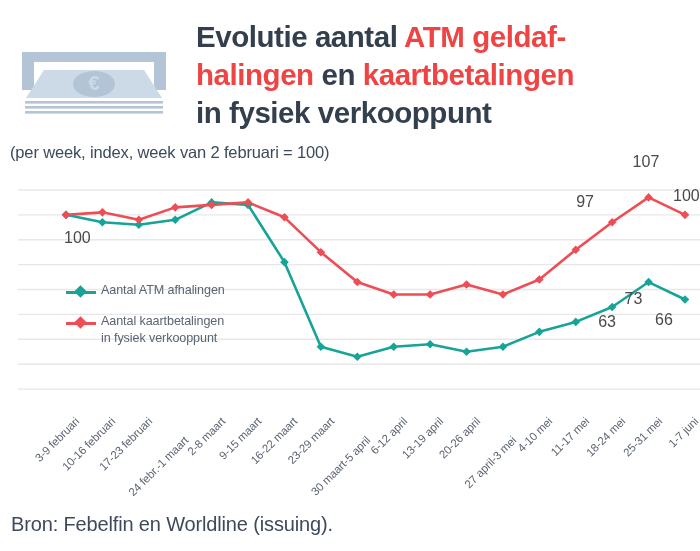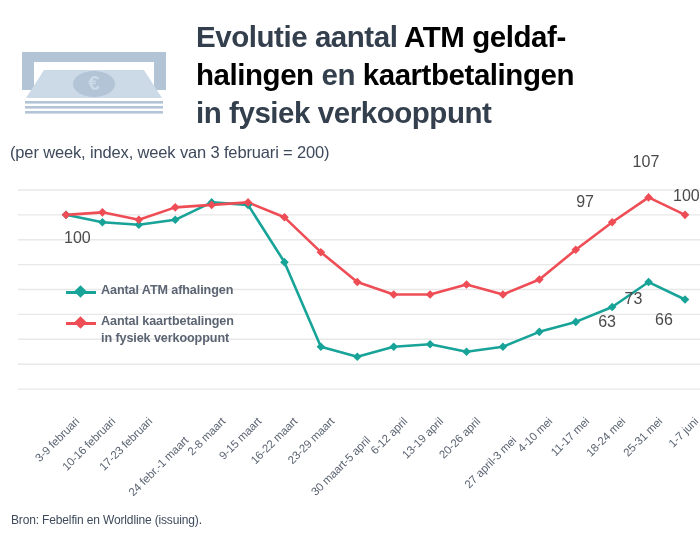--- a/index.html
+++ b/index.html
@@ -27,21 +27,21 @@
   #title {
     position: absolute;
     left: 196px; top: 18px;
     width: 496px;
     font-size: 29.5px;
     font-weight: bold;
     line-height: 1.285;
     letter-spacing: -0.45px;
     color: #343f4e;
   }
-  #title .accent { color: #000000; }
+  #title .accent { color: #ef4444; }
 
   #subtitle {
     position: absolute;
     left: 10px; top: 143px;
     font-size: 16.5px;
     color: #3e4a5c;
     letter-spacing: -0.15px;
   }
 
   
@@ -73,21 +73,20 @@
   
   #legend {
     position: absolute;
     left: 66px; top: 282px;
     width: 250px;
   }
   .leg-row {
     display: flex;
     align-items: flex-start;
     margin-bottom: 13px;
-    font-weight: bold;
   }
   .leg-swatch {
     width: 30px; height: 16px;
     position: relative;
     flex: 0 0 30px;
     margin-top: 2px;
   }
   .leg-swatch i {
     position: absolute;
     left: 0; top: 7px;
@@ -114,21 +113,21 @@
     position: absolute;
     font-size: 16px;
     color: #4a4a4a;
     white-space: nowrap;
   }
 
   
   #source {
     position: absolute;
     left: 11px; top: 513px;
-    font-size: 12px;
+    font-size: 20px;
     color: #3e4a5c;
     letter-spacing: -0.15px;
   }
 </style>
 </head>
 <body>
 
 <div id="header">
 
   <div id="logo">
@@ -147,21 +146,21 @@
     </svg>
   </div>
 
   <div id="title">
     <span>Evolutie aantal </span><span class="accent">ATM geldaf-</span><br>
     <span class="accent">halingen</span><span> en </span><span class="accent">kaartbetalingen</span><br>
     <span>in fysiek verkooppunt</span>
   </div>
 </div>
 
-<div id="subtitle">(per week, index, week van 3 februari = 200)</div>
+<div id="subtitle">(per week, index, week van 2 februari = 100)</div>
 
 <div id="plot-wrap">
   <svg id="plot-svg" width="700" height="245" viewBox="0 0 700 245">
     <g id="gridlines">
         <line x1="18" x2="700" y1="21.9375" y2="21.9375" stroke="#e8e8e8" stroke-width="1.4"></line>
         <line x1="18" x2="700" y1="46.83333333333333" y2="46.83333333333333" stroke="#e8e8e8" stroke-width="1.4"></line>
         <line x1="18" x2="700" y1="71.72916666666666" y2="71.72916666666666" stroke="#e8e8e8" stroke-width="1.4"></line>
         <line x1="18" x2="700" y1="96.625" y2="96.625" stroke="#e8e8e8" stroke-width="1.4"></line>
         <line x1="18" x2="700" y1="121.52083333333334" y2="121.52083333333334" stroke="#e8e8e8" stroke-width="1.4"></line>
         <line x1="18" x2="700" y1="146.41666666666669" y2="146.41666666666669" stroke="#e8e8e8" stroke-width="1.4"></line>

